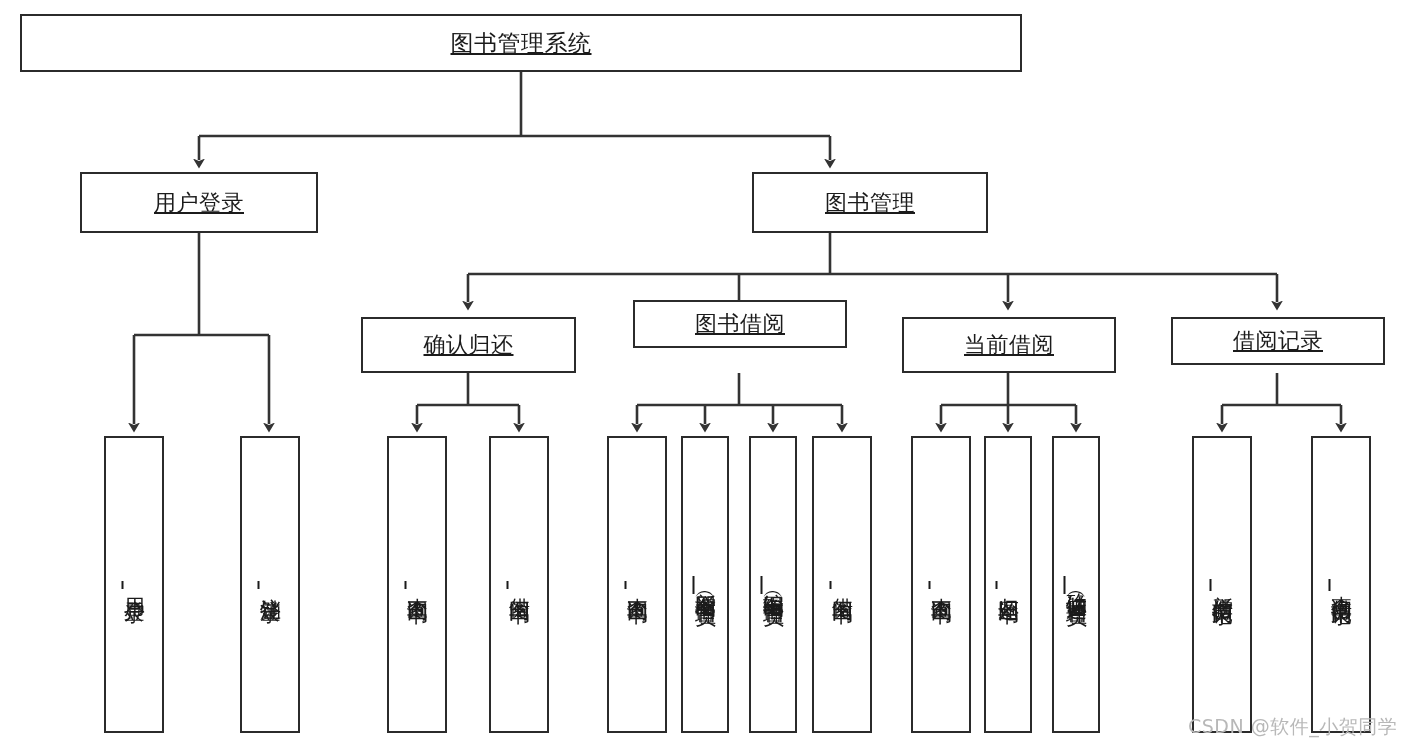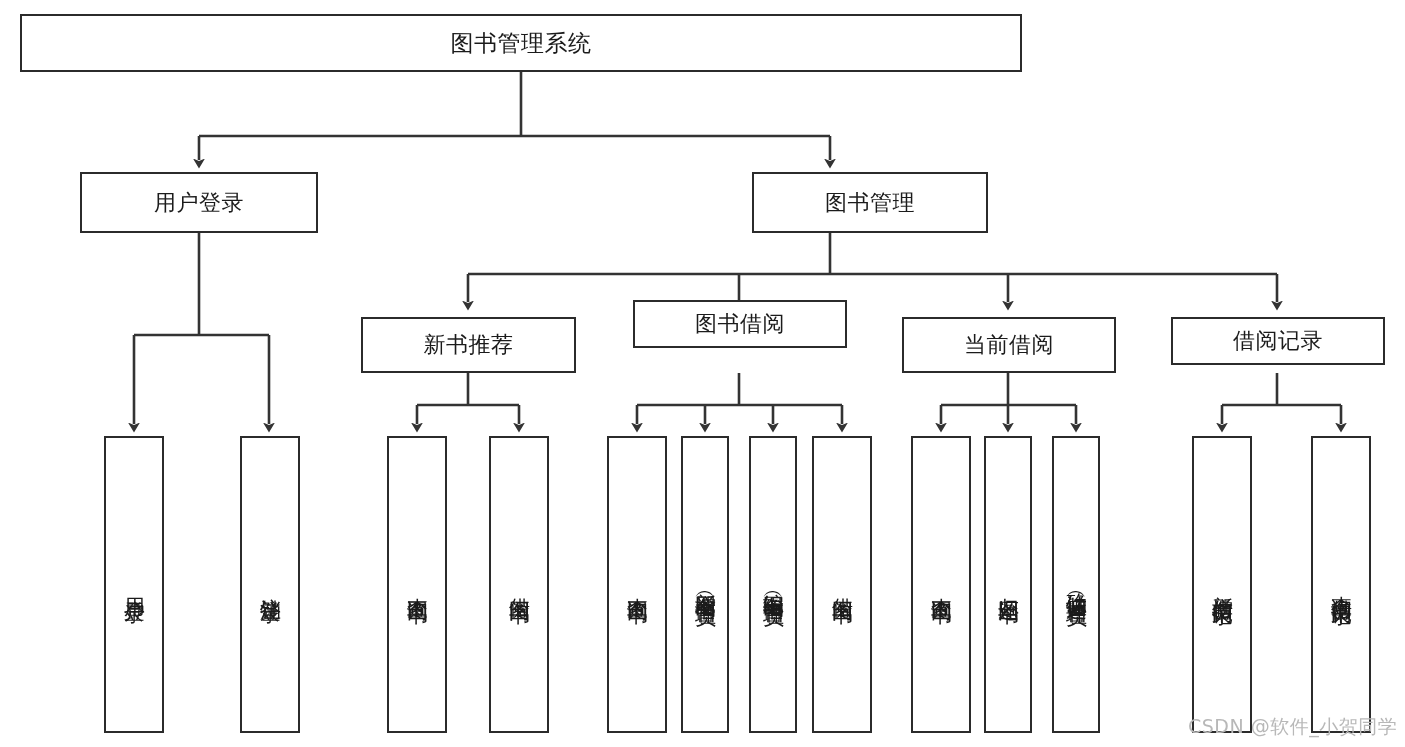--- a/index.html
+++ b/index.html
@@ -36,20 +36,21 @@
     align-items: center;
     justify-content: center;
     overflow: hidden;
   }
   .node .label {
     color: #1b1b1b;
     text-align: left;
     line-height: 1.08;
     white-space: nowrap;
     letter-spacing: 0.5px;
+    text-decoration: underline;
   }
   .node.horiz .label {
     font-size: 22px;
   }
   .node.vert .label {
     writing-mode: vertical-rl;
     text-orientation: upright;
     font-size: 21px;
     letter-spacing: 2px;
     line-height: 1;
@@ -128,21 +129,21 @@
 
   <div class="node horiz" style="left:80px; top:172px; width:238px; height:61px;">
     <span class="label">用户登录</span>
   </div>
 
   <div class="node horiz" style="left:712px; top:172px; width:236px; height:61px;margin-left:40px;">
     <span class="label">图书管理</span>
   </div>
 
   <div class="node horiz" style="left:361px; top:317px; width:215px; height:56px;">
-    <span class="label">新书推荐</span>
+    <span class="label">确认归还</span>
   </div>
 
   <div class="node horiz" style="left:633px; top:300px; width:214px; height:48px;">
     <span class="label">图书借阅</span>
   </div>
 
   <div class="node horiz" style="left:902px; top:317px; width:214px; height:56px;">
     <span class="label">当前借阅</span>
   </div>
 

